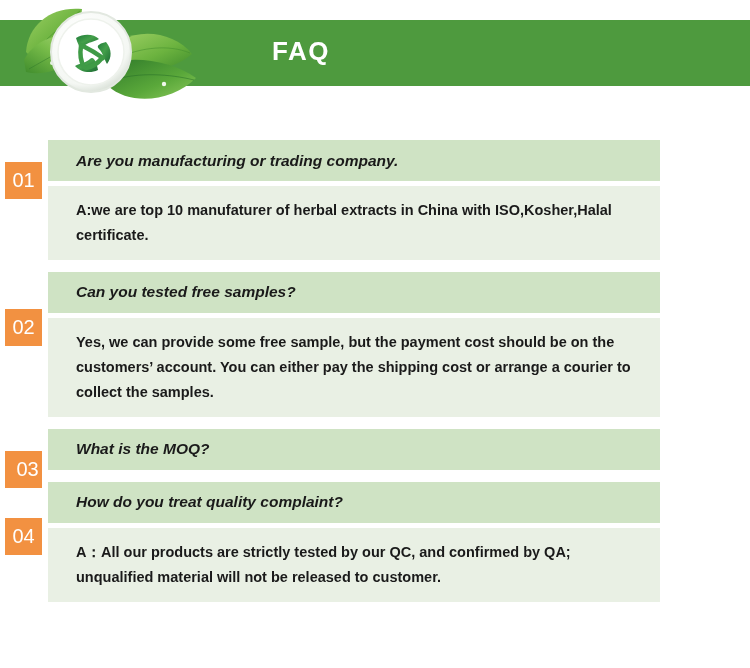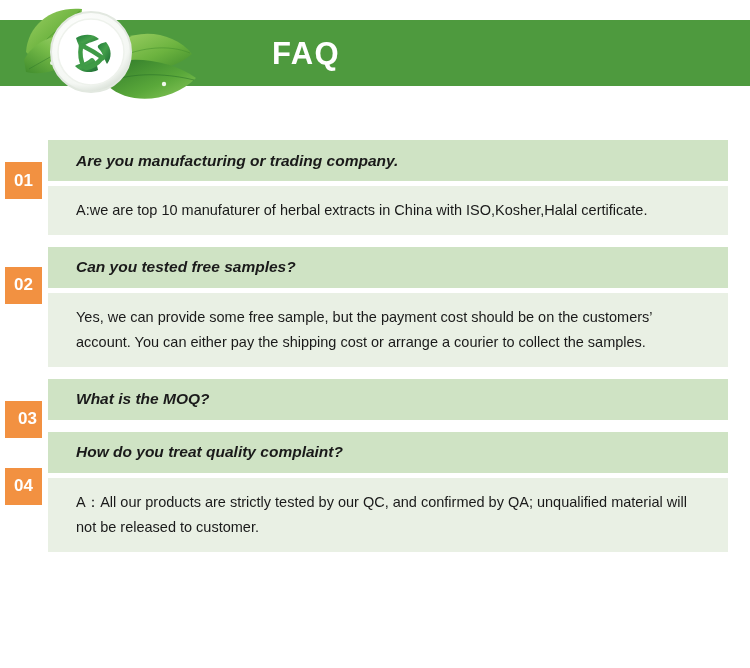--- a/index.html
+++ b/index.html
@@ -21,21 +21,21 @@
     left: 0;
     top: 20px;
     width: 750px;
     height: 66px;
     background: #4e9a3e;
   }
   .banner-title {
     position: absolute;
     left: 272px;
     top: 38px;
-    font-size: 31px;
+    font-size: 26px;
     font-weight: bold;
     color: #ffffff;
     letter-spacing: 1.5px;
     line-height: 1;
     z-index: 6;
   }
 
   
   .logo-wrap {
     position: absolute;
@@ -58,30 +58,30 @@
     position: relative;
     margin-bottom: 12px;
   }
   .badge {
     position: absolute;
     left: 5px;
     width: 37px;
     height: 37px;
     background: #f29141;
     color: #ffffff;
-    font-size: 17px;
-    font-weight: bold;
+    font-size: 20px;
+    font-weight: normal;
     display: flex;
     align-items: center;
     justify-content: center;
     box-sizing: border-box;
   }
   .qa-block {
     margin-left: 48px;
-    width: 680px;
+    width: 612px;
   }
   .question {
     background: #cfe3c4;
     color: #1a1a1a;
     font-size: 15.5px;
     font-weight: bold;
     font-style: italic;
     padding: 11px 0 11px 28px;
     box-sizing: border-box;
     min-height: 41px;
@@ -92,20 +92,21 @@
     background: #e9f0e4;
     color: #1a1a1a;
     font-size: 14.5px;
     line-height: 1.72;
     padding: 12px 18px 12px 28px;
     box-sizing: border-box;
     margin-top: 5px;
   }
   .answer .line {
     white-space: pre-wrap;
+    font-weight: bold;
   }
 </style>
 </head>
 <body>
 
 <div class="banner"></div>
 
 <div class="logo-wrap">
   <svg width="200" height="112" viewBox="0 0 200 112" xmlns="http://www.w3.org/2000/svg">
     <defs>
@@ -182,21 +183,21 @@
     <div class="badge" style="top:22px;">01</div>
     <div class="qa-block">
       <div class="question">Are you manufacturing or trading company.</div>
       <div class="answer">
         <div class="line">A:we are top 10 manufaturer of herbal extracts in China with ISO,Kosher,Halal certificate.</div>
       </div>
     </div>
   </div>
 
   <div class="faq-item">
-    <div class="badge" style="top:20px;">02</div>
+    <div class="badge" style="top:37px;">02</div>
     <div class="qa-block">
       <div class="question">Can you tested free samples?</div>
       <div class="answer">
         <div class="line">Yes, we can provide some free sample, but the payment cost should be on the customers’ account. You can either pay the shipping cost or arrange a courier to collect the samples.</div>
       </div>
     </div>
   </div>
 
   <div class="faq-item">
     <div class="badge" style="top:22px;padding-left:8px;">03</div>

